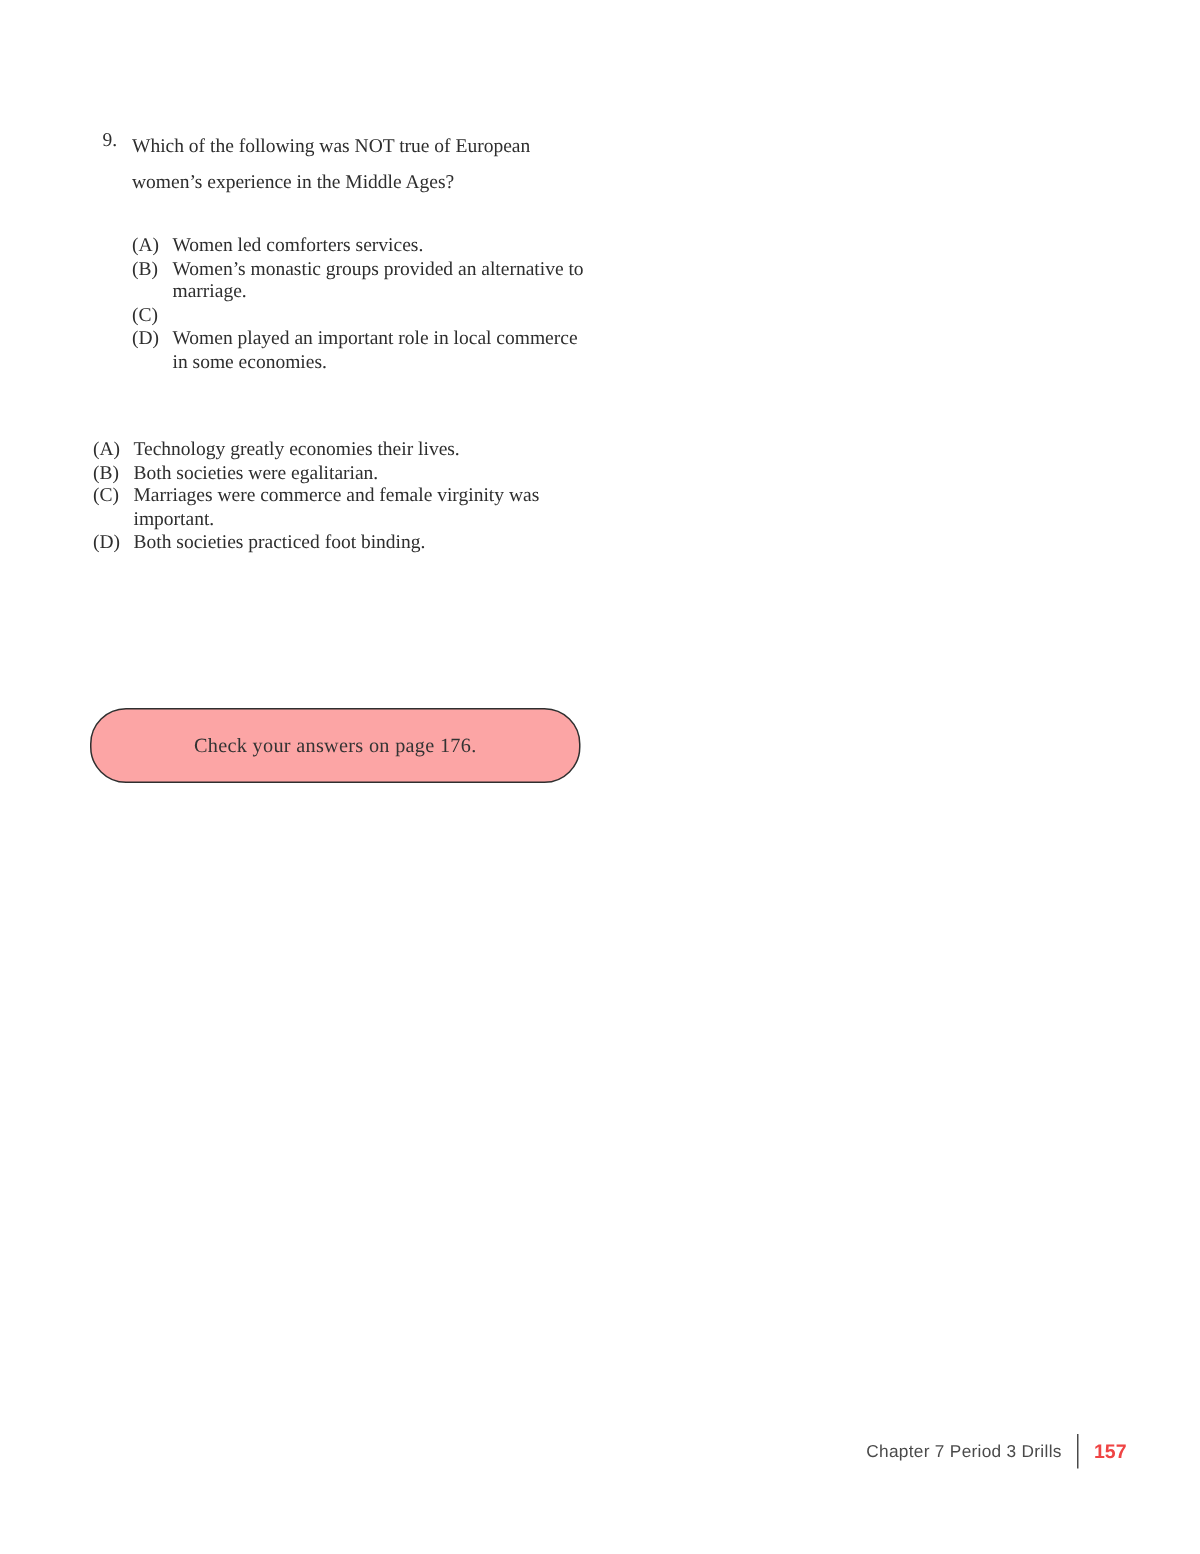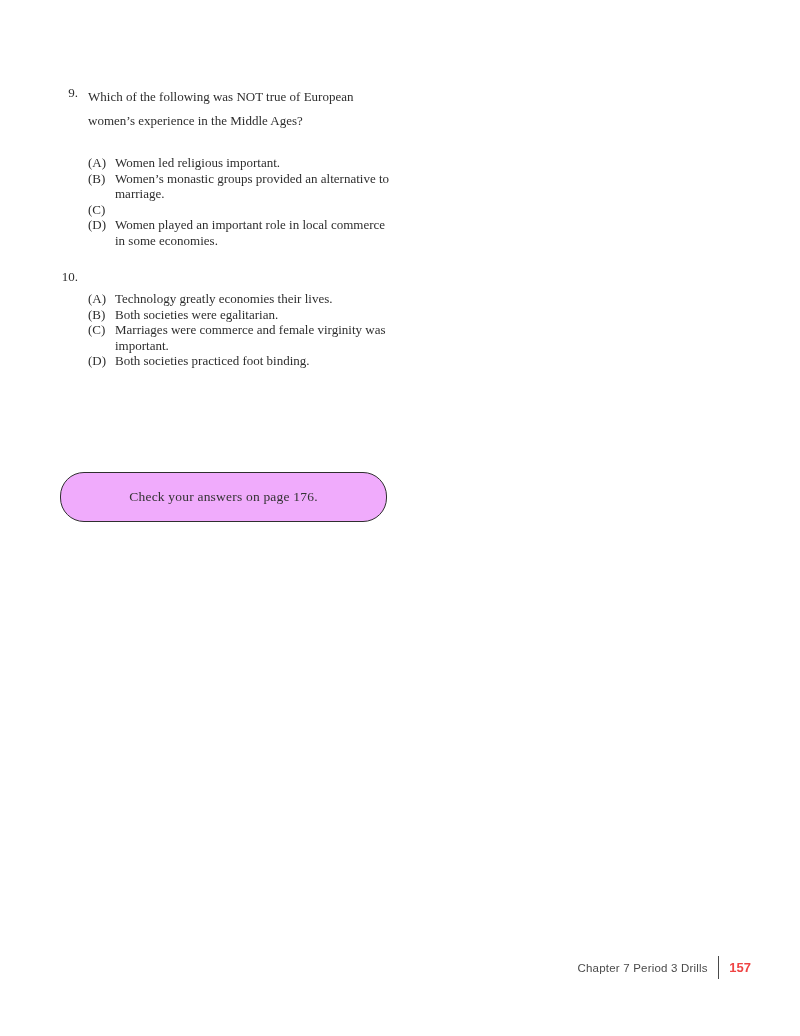--- a/index.html
+++ b/index.html
@@ -42,21 +42,21 @@
     position: absolute;
     top: 472px;
     left: 60px;
     width: 327px;
     height: 50px;
     border: 1.2px solid #2f2f2f;
     border-radius: 24px;
     display: flex;
     align-items: center;
     justify-content: center;
-    background: #f0abfc;
+    background: #fca5a5;
     text-align: right;
   }
   .answer-box-text {
     font-size: 13.5px;
     color: #333333;
     letter-spacing: 0.2px;
   }
   .footer {
     position: absolute;
     top: 956px;
@@ -89,41 +89,40 @@
 <div class="page">
 
   <div class="question q9">
     <div class="qnum">9.</div>
     <div class="qbody">
       <div class="qtext">Which of the following was NOT true of European
 women’s experience in the Middle Ages?</div>
       <div class="options">
         <div class="option">
           <span class="opt-letter">(A)</span>
-          <span class="opt-text">Women led religious important.</span>
+          <span class="opt-text">Women led comforters services.</span>
         </div>
         <div class="option">
           <span class="opt-letter">(B)</span>
           <span class="opt-text">Women’s monastic groups provided an alternative to
 marriage.</span>
         </div>
         <div class="option">
           <span class="opt-letter">(C)</span>
         </div>
         <div class="option">
           <span class="opt-letter">(D)</span>
           <span class="opt-text">Women played an important role in local commerce
 in some economies.</span>
         </div>
       </div>
     </div>
   </div>
 
   <div class="question q10">
-    <div class="qnum">10.</div>
     <div class="qbody">
       <div class="options">
         <div class="option">
           <span class="opt-letter">(A)</span>
           <span class="opt-text">Technology greatly economies their lives.</span>
         </div>
         <div class="option">
           <span class="opt-letter">(B)</span>
           <span class="opt-text">Both societies were egalitarian.</span>
         </div>

